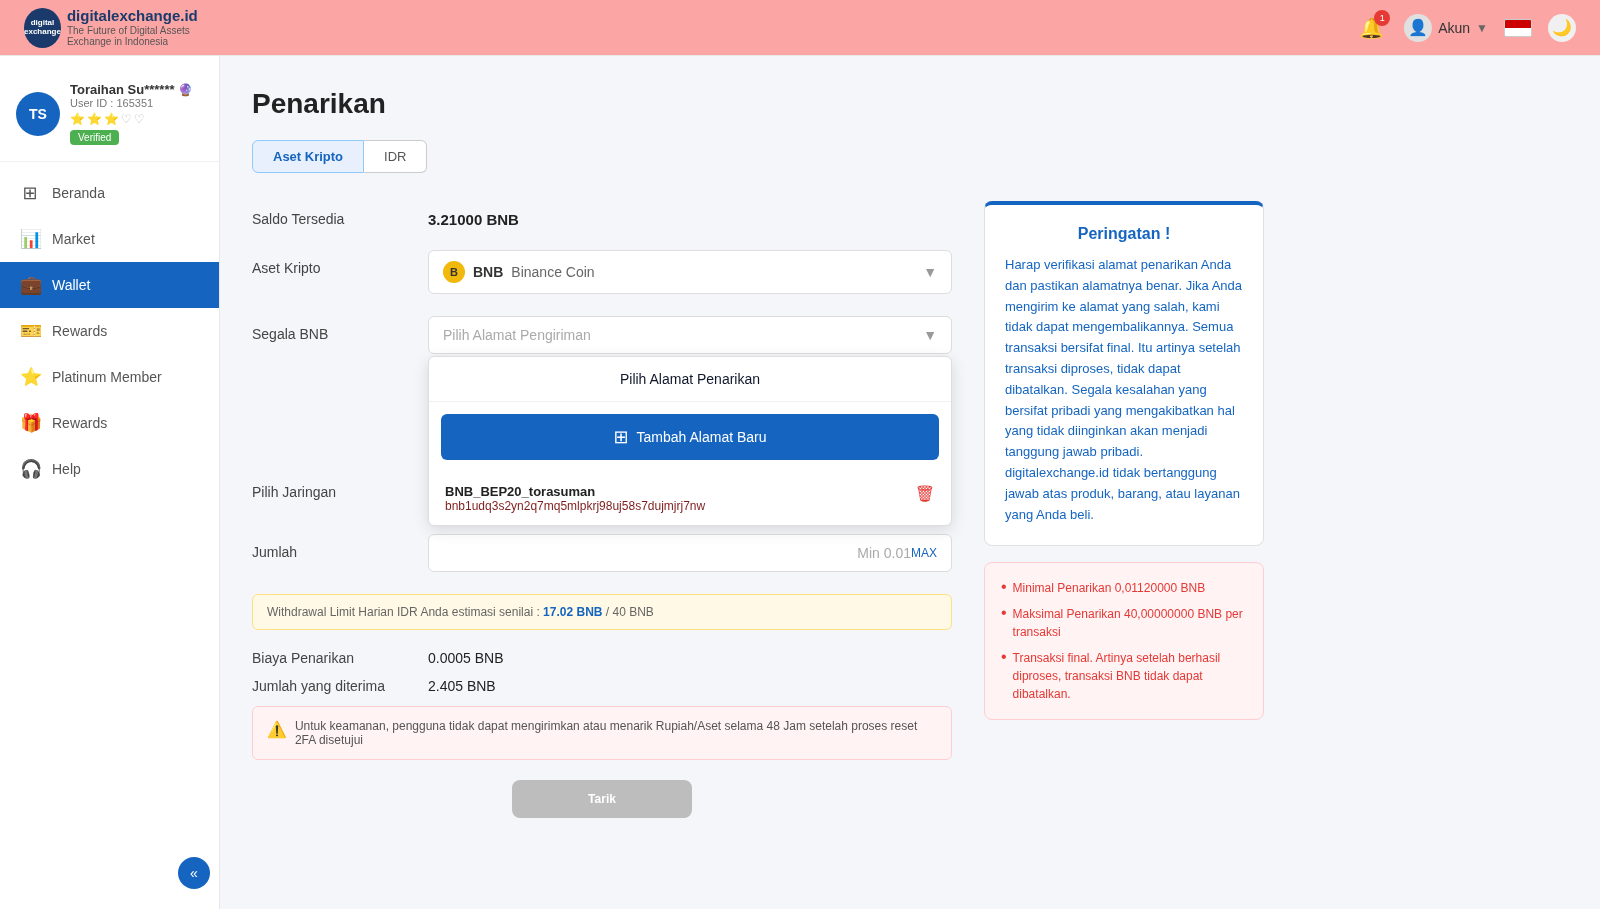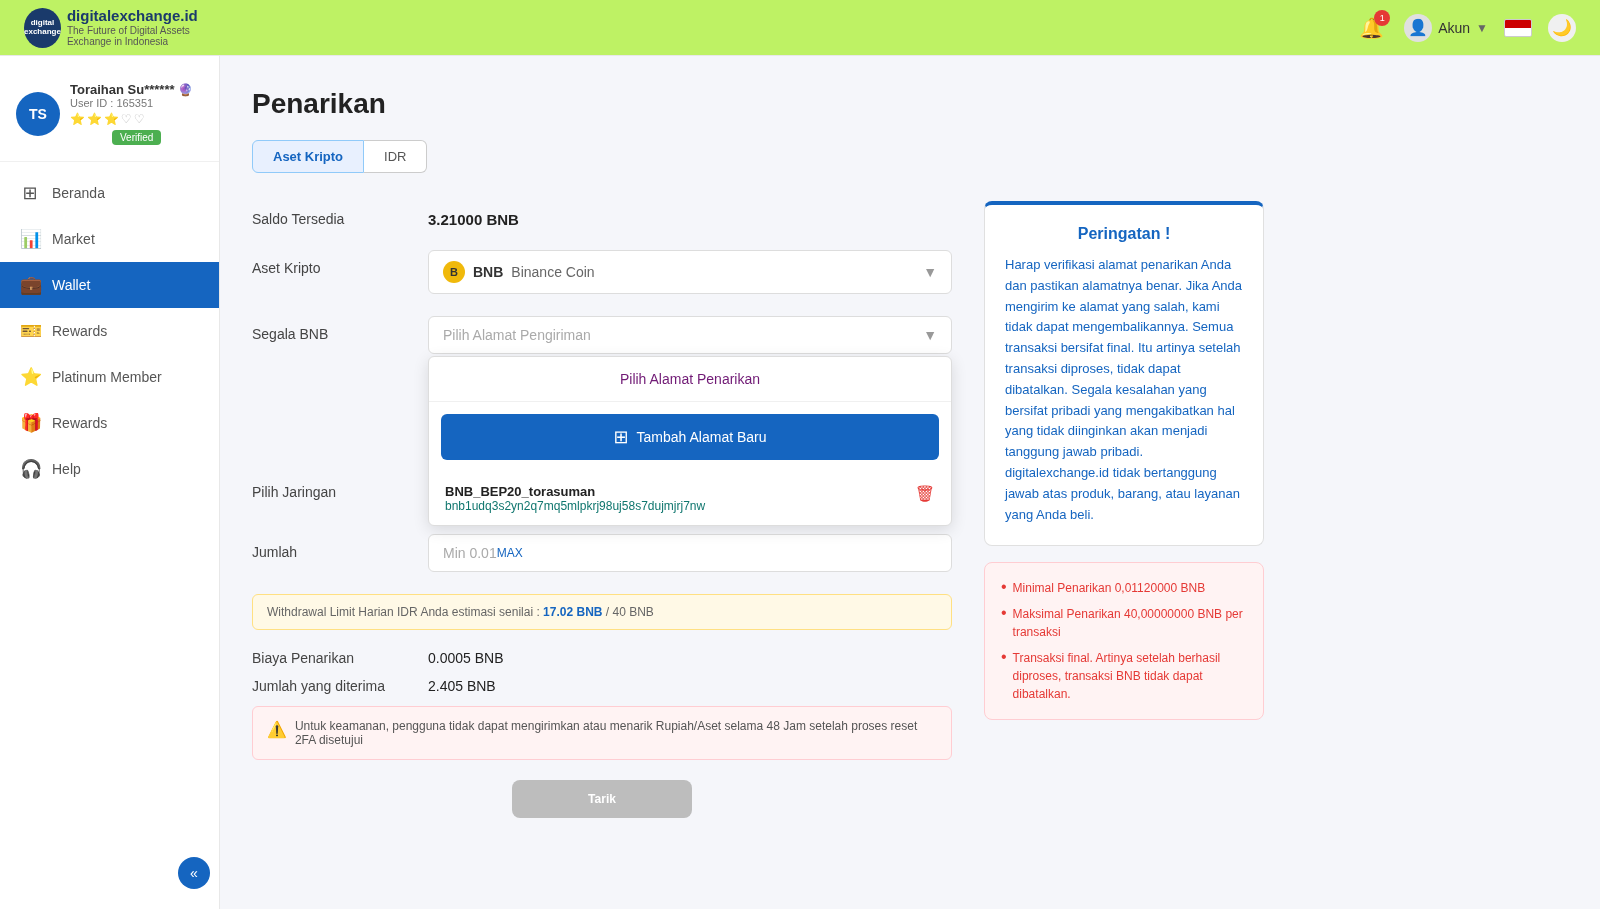--- a/index.html
+++ b/index.html
@@ -1,20 +1,20 @@
 <!DOCTYPE html>
 <html><head>
   <meta charset="utf-8">
   <style>
     * { box-sizing: border-box; margin: 0; padding: 0; }
     body { font-family: 'Segoe UI', Arial, sans-serif; background: #f5f6fa; color: #333; font-size: 14px; }
 
     
     .topnav {
-      background: #bef264;
+      background: #fca5a5;
       height: 56px;
       display: flex;
       align-items: center;
       padding: 12px 24px;
       border-bottom: 1px solid #e8e8e8;
       position: fixed;
       top: 0; left: 0; right: 0;
       z-index: 100;
     }
     .topnav-logo {
@@ -140,21 +140,20 @@
     .stars { color: #f5a623; font-size: 12px; display: flex; gap: 2px; margin-top: 3px; }
     .star-outline { color: #bbb; }
     .verified-badge {
       background: #4caf50;
       color: #fff;
       font-size: 10px;
       padding: 2px 8px;
       border-radius: 4px;
       margin-top: 4px;
       display: inline-block;
-      margin-left: 42px;
     }
     .sidebar-nav { padding: 8px 0; }
     .nav-item {
       display: flex;
       align-items: center;
       gap: 12px;
       padding: 12px 20px;
       cursor: pointer;
       color: #555;
       transition: background 0.2s;
@@ -283,21 +282,21 @@
       border: 1px solid #ddd;
       border-radius: 6px;
       box-shadow: 0 4px 16px rgba(0,0,0,0.12);
       z-index: 50;
       margin-top: 2px;
     }
     .dropdown-header {
       padding: 14px 16px;
       text-align: center;
       font-size: 14px;
-      color: #701a75;
+      color: #0f172a;
       border-bottom: 1px solid #f0f0f0;
     }
     .add-address-btn {
       width: calc(100% - 24px);
       margin: 12px;
       padding: 12px;
       background: #1565C0;
       color: #fff;
       border: none;
       border-radius: 6px;
@@ -310,21 +309,21 @@
     }
     .address-item {
       padding: 12px 16px;
       cursor: pointer;
       display: flex;
       align-items: flex-start;
       justify-content: space-between;
       gap: 8px;
     }
     .address-name { font-weight: 600; font-size: 13px; color: #222; }
-    .address-hash { font-size: 12px; color: #0f766e; word-break: break-all; }
+    .address-hash { font-size: 12px; color: #7f1d1d; word-break: break-all; }
     .delete-btn {
       color: #e53935;
       cursor: pointer;
       font-size: 16px;
       flex-shrink: 0;
     }
 
     
     .limit-info {
       background: #fff9e6;
@@ -568,21 +567,21 @@
             <div class="select-box">
               <span style="color:#aaa;"></span>
               <span style="color:#999;">▼</span>
             </div>
           </div>
         </div>
 
         <div class="form-row">
           <div class="form-label">Jumlah</div>
           <div class="form-field">
-            <div class="select-box" style="justify-content:flex-start;">
+            <div class="select-box" style="justify-content:flex-end;">
               <span style="color:#aaa;">Min 0.01</span>
               <span style="color:#1565C0; font-size:12px; cursor:pointer;">MAX</span>
             </div>
           </div>
         </div>
 
         <div class="limit-info">
           <span>Withdrawal Limit Harian IDR Anda estimasi senilai :</span>
           <span class="highlight">17.02 BNB</span>
           <span> / </span>

